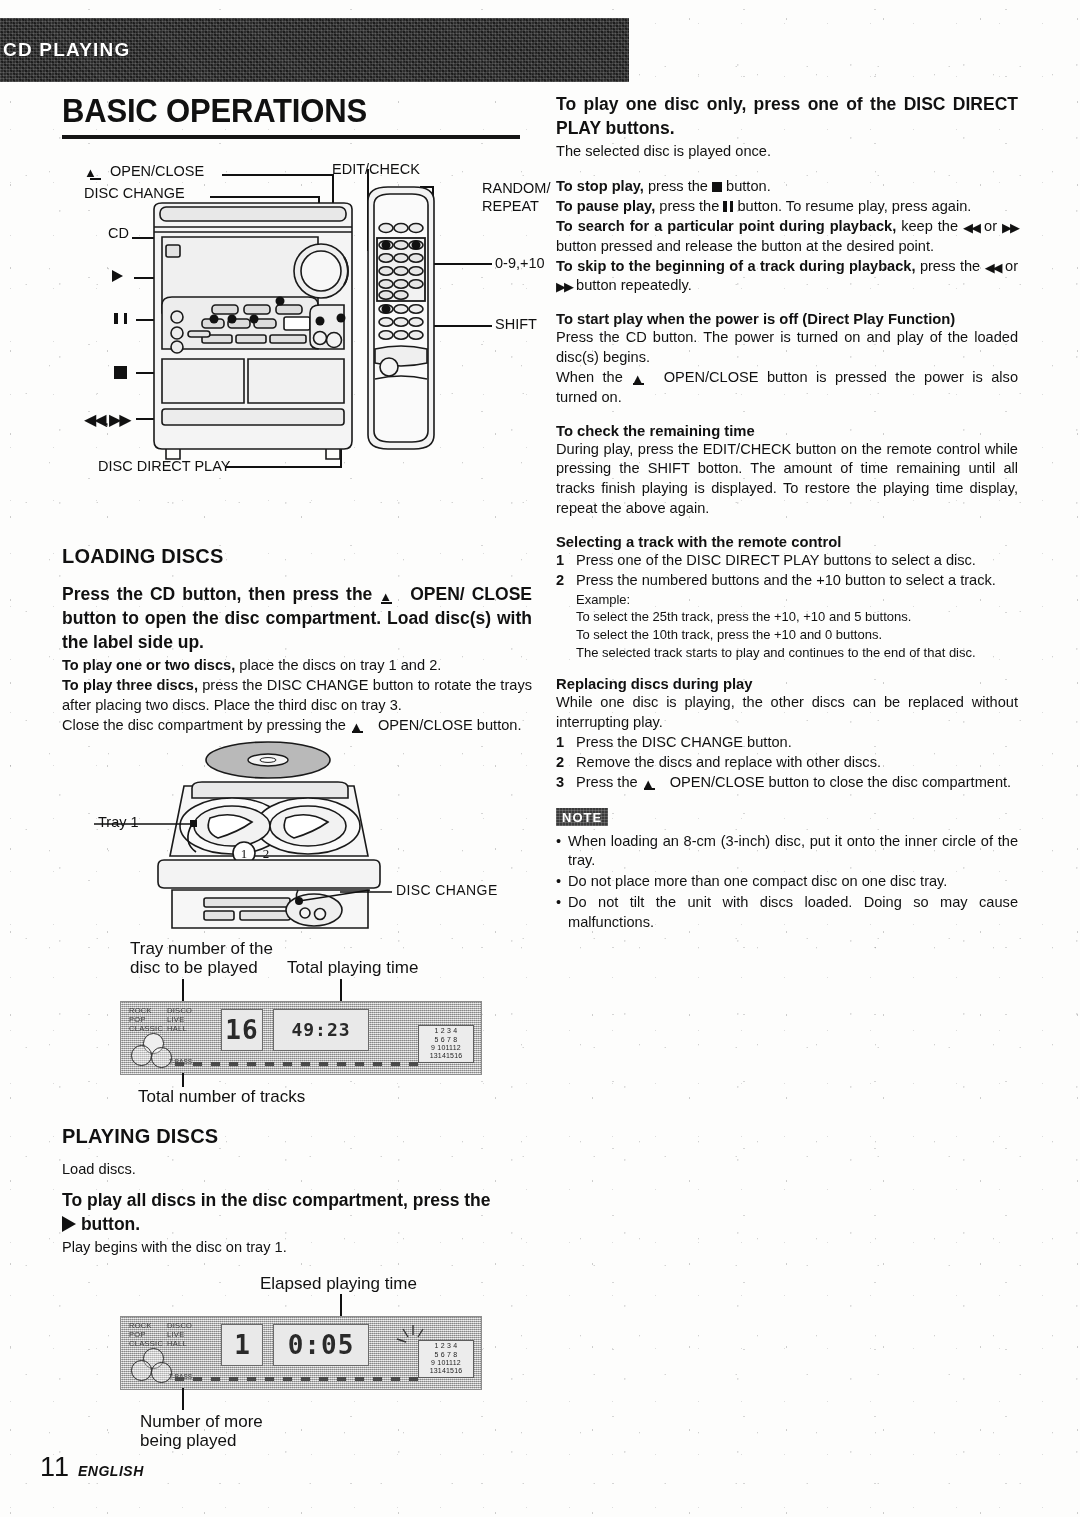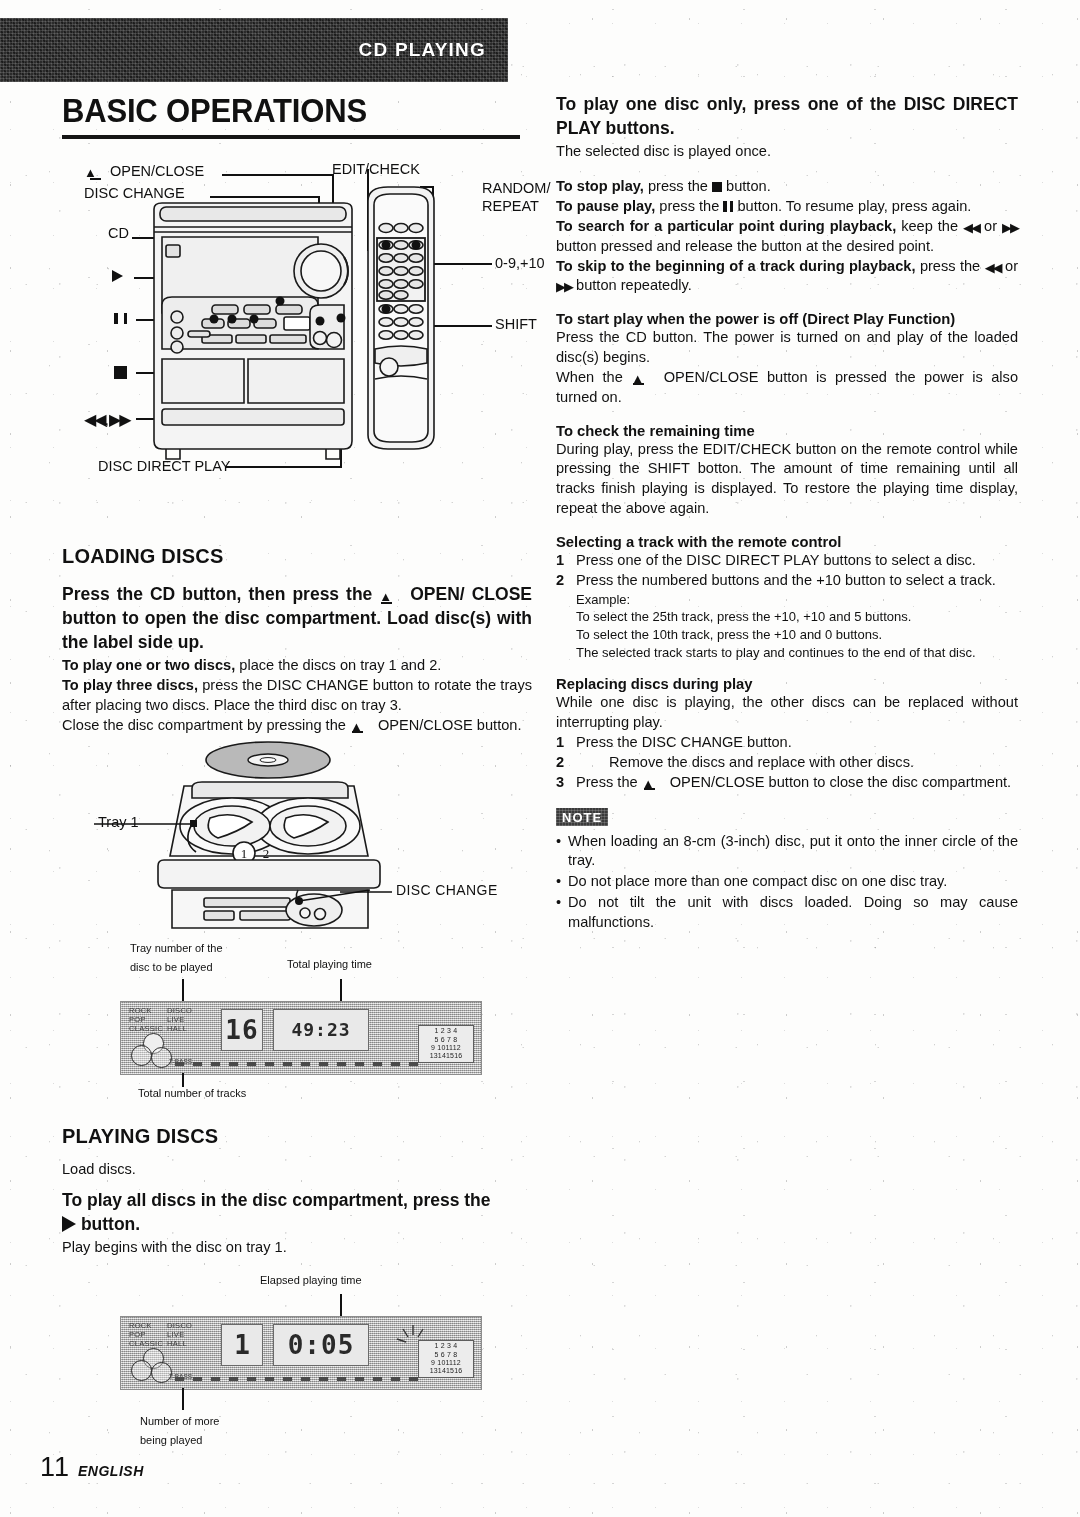--- a/index.html
+++ b/index.html
@@ -20,27 +20,27 @@
       radial-gradient(circle at 37% 61%, rgba(90,90,90,.26) .6px, transparent .9px),
       radial-gradient(circle at 68% 14%, rgba(90,90,90,.24) .6px, transparent .9px),
       radial-gradient(circle at 84% 77%, rgba(90,90,90,.28) .6px, transparent .9px),
       radial-gradient(circle at 53% 89%, rgba(90,90,90,.22) .6px, transparent .9px),
       radial-gradient(circle at 24% 44%, rgba(90,90,90,.20) .5px, transparent .8px);
     background-size:97px 83px,71px 109px,131px 67px,59px 97px,113px 73px,43px 53px;
   }
 
   
   .band{
-    position:absolute;left:0;top:18px;width:508px;height:64px;
+    position:absolute;left:0;top:18px;width:604px;height:64px;
     background:#2b2b2b;
     background-image:
       repeating-linear-gradient(0deg, rgba(255,255,255,.14) 0 1px, transparent 1px 3px),
       repeating-linear-gradient(90deg, rgba(255,255,255,.12) 0 1px, transparent 1px 3px),
       repeating-linear-gradient(45deg, rgba(0,0,0,.35) 0 2px, transparent 2px 5px);
-    display:flex;align-items:center;justify-content:flex-end;
+    display:flex;align-items:center;justify-content:flex-start;padding-left:25px;
   }
   .band-title{
     color:#fff;font-weight:bold;font-size:19px;letter-spacing:1.2px;
     font-family:"Liberation Sans", sans-serif;
     text-shadow:0 0 1px #000;
     transform:translateX(-22px);
   }
 
   
   .colL{position:absolute;left:62px;top:92px;width:470px;}
@@ -125,21 +125,21 @@
   .trackgrid{
     position:absolute;background:#ececec;border:1px solid #5e5e5e;
     font-size:7px;line-height:8.2px;padding:1.5px 2px;color:#1d1d1d;
     font-family:"Liberation Sans", sans-serif;letter-spacing:.2px;text-align:center;
   }
   .tbass{position:absolute;font-size:6.5px;color:#3b3b3b;}
   .dashrow{position:absolute;left:54px;bottom:8px;width:250px;height:4px;
     background-image:repeating-linear-gradient(90deg,#4a4a4a 0 9px, transparent 9px 18px);}
   .disc-cluster{position:absolute;left:10px;bottom:5px;width:48px;height:36px;}
   .disc-c{position:absolute;border:1.6px solid #2a2a2a;border-radius:50%;background:rgba(255,255,255,.35);}
-  .callout{position:absolute;font-size:11px;white-space:nowrap;}
+  .callout{position:absolute;font-size:17px;white-space:nowrap;}
   .cline{position:absolute;background:#111;width:1.6px;}
 
   .footer{position:absolute;left:40px;bottom:34px;display:flex;align-items:baseline;}
   .pg{font-size:27px;letter-spacing:1px;}
   .eng{font-size:14px;font-weight:bold;font-style:italic;margin-left:8px;letter-spacing:.5px;}
 </style>
 </head>
 <body>
 
 <div id="page"></div>
@@ -535,21 +535,21 @@
   <div class="gap"></div>
 
   <h3 class="sub">Replacing discs during play</h3>
   <div class="body">While one disc is playing, the other discs can be replaced without interrupting  play.</div>
   <div class="num">
     <span class="n">1</span>
     <span class="t" style="text-align:left;">Press the DISC CHANGE button.</span>
   </div>
   <div class="num">
     <span class="n">2</span>
-    <span class="t" style="text-align:left;margin-left:33px;">Remove the discs and replace with other discs.</span>
+    <span class="t" style="text-align:left;">Remove the discs and replace with other discs.</span>
   </div>
   <div class="num">
     <span class="n">3</span>
     <span class="t">
       <span>Press  the</span>
       <span class="ic ic-eject">▲</span><span style="position:relative;left:-11px;top:3px;display:inline-block;width:11px;height:2px;background:#111;"></span>
       <span>OPEN/CLOSE  button  to  close  the  disc compartment.</span>
     </span>
   </div>
 

